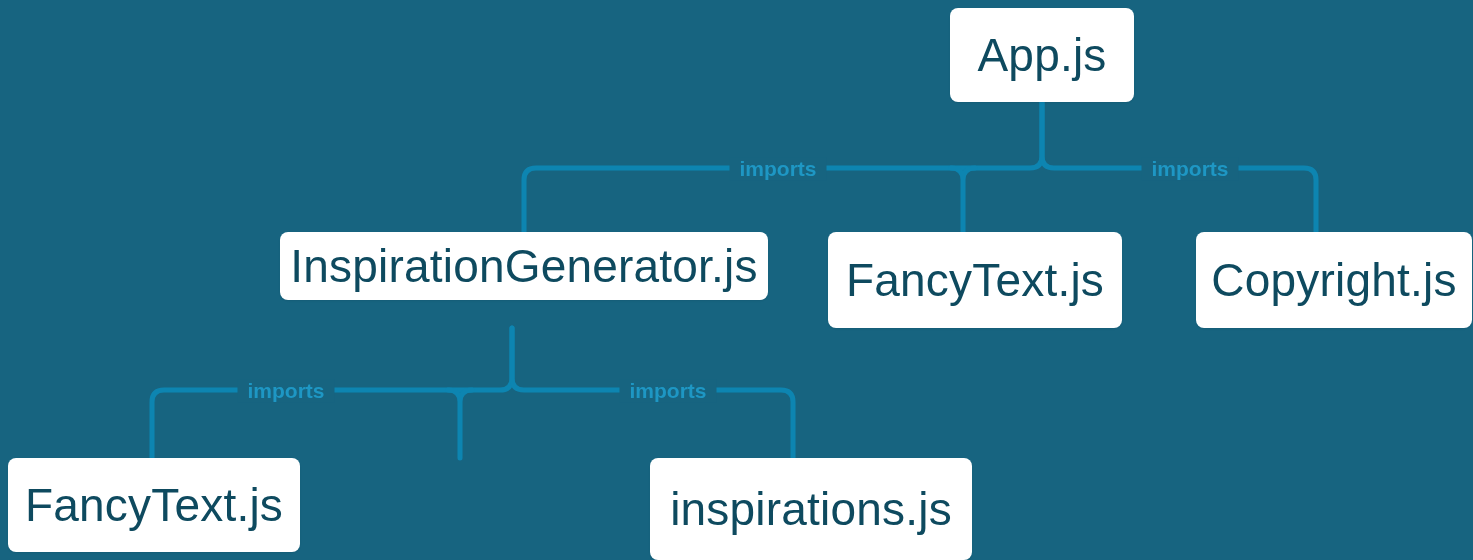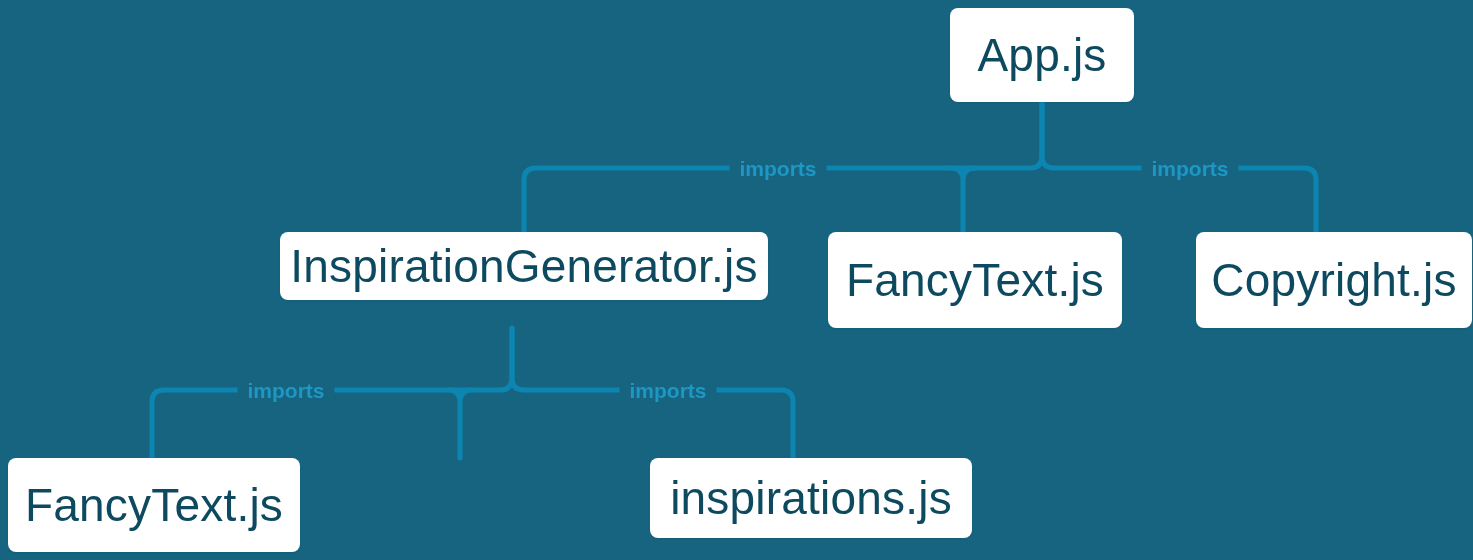--- a/index.html
+++ b/index.html
@@ -93,17 +93,17 @@
 
   <div class="node" style="left:1180px;top:232px;width:276px;height:96px;margin-left:16px;">
     <span>Copyright.js</span>
   </div>
 
   <div class="node" style="left:8px;top:458px;width:292px;height:94px;">
     <span>FancyText.js</span>
   </div>
 
 
-  <div class="node" style="left:650px;top:458px;width:322px;height:80px;">
+  <div class="node" style="left:650px;top:458px;width:322px;height:102px;">
     <span>inspirations.js</span>
   </div>
 
 </div>
 
 </body></html>

